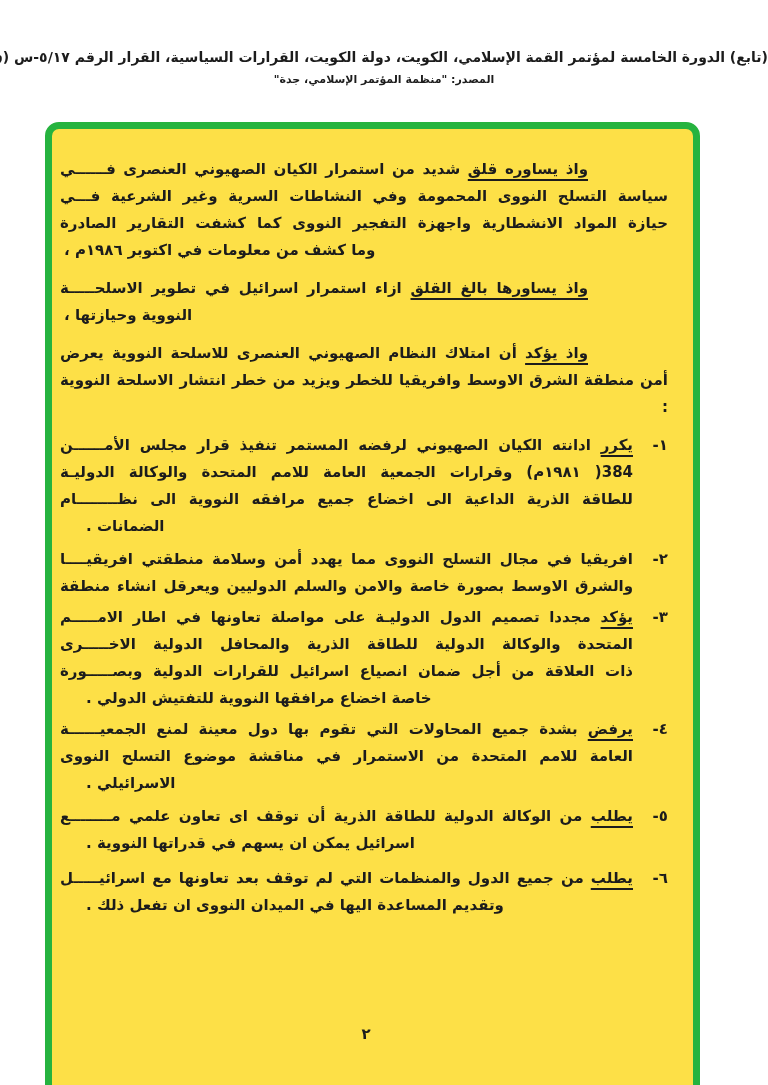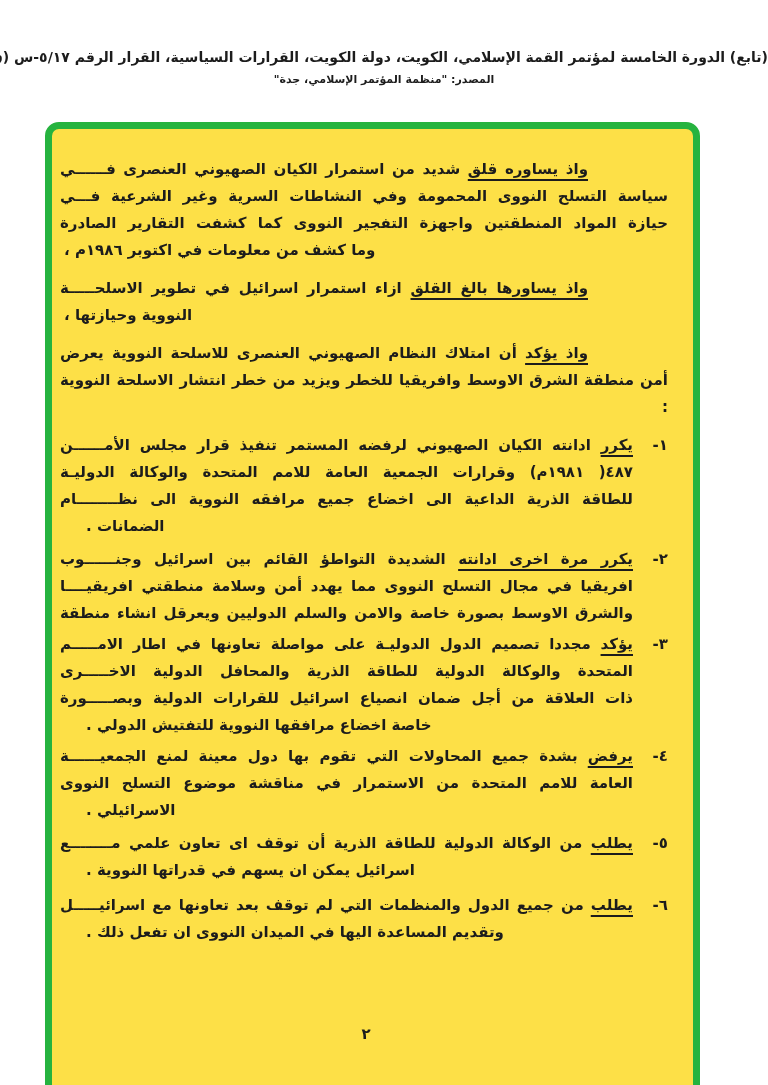--- a/index.html
+++ b/index.html
@@ -52,49 +52,48 @@
     <div class="h1">(تابع) الدورة الخامسة لمؤتمر القمة الإسلامي، الكويت، دولة الكويت، القرارات السياسية، القرار الرقم ٥/١٧-س (ق.أ)</div>
     <div class="h2">المصدر:  "منظمة المؤتمر الإسلامي، جدة"</div>
   </div>
 
   <div class="frame" style="border-color: rgb(38, 179, 63);">
     <div class="content">
         <div class="block para">
           <div class="txt">
             <div class="line first"><span class="u">واذ يساوره قلق</span><span> شديد من استمرار الكيان الصهيوني العنصرى فــــــي</span></div>
             <div class="line full"><span>سياسة التسلح النووى المحمومة وفي النشاطات السرية وغير الشرعية فـــي</span></div>
-            <div class="line full"><span>حيازة المواد المنطقتين واجهزة التفجير النووى كما كشفت التقارير الصادرة</span></div>
+            <div class="line full"><span>حيازة المواد الانشطارية واجهزة التفجير النووى كما كشفت التقارير الصادرة</span></div>
             <div class="line last"><span>وما كشف من معلومات في اكتوبر ١٩٨٦م ،</span></div>
           </div>
         </div>
         <div class="block para">
           <div class="txt">
             <div class="line first"><span class="u">واذ يساورها بالغ القلق</span><span> ازاء استمرار اسرائيل في تطوير الاسلحـــــة</span></div>
             <div class="line last"><span>النووية وحيازتها ،</span></div>
           </div>
         </div>
         <div class="block para">
           <div class="txt">
             <div class="line first"><span class="u">واذ يؤكد</span><span> أن امتلاك النظام الصهيوني العنصرى للاسلحة النووية يعرض</span></div>
             <div class="line full"><span>أمن منطقة الشرق الاوسط وافريقيا للخطر ويزيد من خطر انتشار الاسلحة النووية :</span></div>
           </div>
         </div>
         <div class="block item">
           <span class="num">١-</span>
           <div class="txt">
             <div class="line full"><span class="u">يكرر</span><span> ادانته الكيان الصهيوني لرفضه المستمر تنفيذ قرار مجلس الأمــــــن</span></div>
-            <div class="line full"><span>٤٨٧( ١٩٨١م) وقرارات الجمعية العامة للامم المتحدة والوكالة الدوليـة</span></div>
+            <div class="line full"><span>384( ١٩٨١م) وقرارات الجمعية العامة للامم المتحدة والوكالة الدوليـة</span></div>
             <div class="line full"><span>للطاقة الذرية الداعية الى اخضاع جميع مرافقه النووية الى نظــــــــام</span></div>
             <div class="line last"><span>الضمانات .</span></div>
           </div>
         </div>
         <div class="block item">
           <span class="num">٢-</span>
           <div class="txt">
-            <div class="line full"><span class="u">يكرر مرة اخرى ادانته</span><span> الشديدة التواطؤ القائم بين اسرائيل وجنــــــوب</span></div>
             <div class="line full"><span>افريقيا في مجال التسلح النووى مما يهدد أمن وسلامة منطقتي افريقيــــا</span></div>
             <div class="line full"><span>والشرق الاوسط بصورة خاصة والامن والسلم الدوليين ويعرقل انشاء منطقة</span></div>
           </div>
         </div>
         <div class="block item">
           <span class="num">٣-</span>
           <div class="txt">
             <div class="line full"><span class="u">يؤكد</span><span> مجددا تصميم الدول الدوليـة على مواصلة تعاونها في اطار الامـــــم</span></div>
             <div class="line full"><span>المتحدة والوكالة الدولية للطاقة الذرية والمحافل الدولية الاخـــــرى</span></div>
             <div class="line full"><span>ذات العلاقة من أجل ضمان انصياع اسرائيل للقرارات الدولية وبصـــــورة</span></div>

